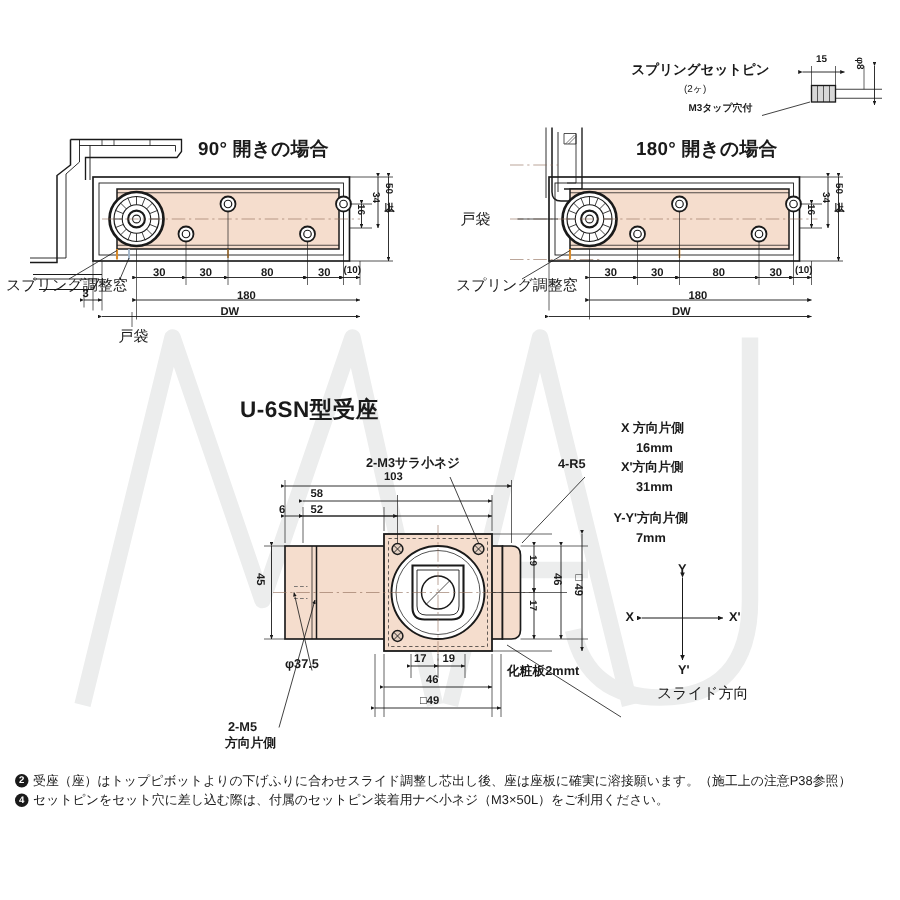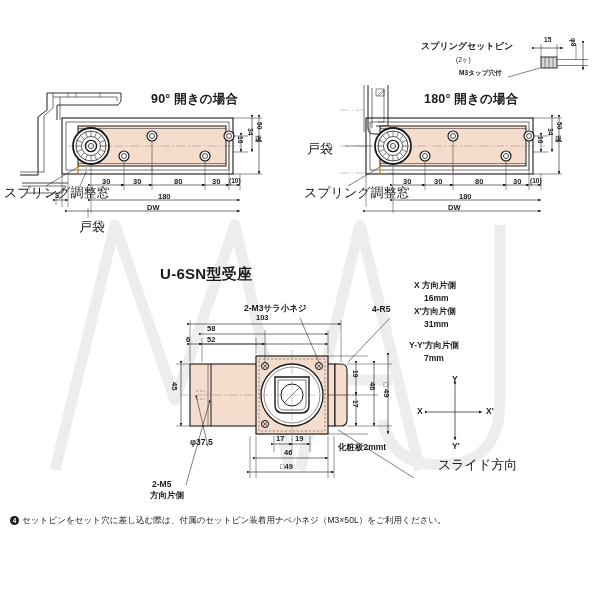--- a/index.html
+++ b/index.html
@@ -21,21 +21,21 @@
   }
 
   svg.draw{position:absolute;left:0;top:0;width:600px;height:600px;z-index:2;overflow:visible;}
 
   .txt{position:absolute;z-index:3;white-space:nowrap;line-height:1;}
 
   .title90{font-size:12.5px;font-weight:bold;letter-spacing:.2px;}
   .secTitle{font-size:15px;font-weight:bold;letter-spacing:.3px;text-align:center;}
   .dim{font-size:7.5px;font-weight:bold;}
   .dimS{font-size:6.6px;font-weight:bold;}
-  .jp{font-size:13px;}
+  .jp{font-size:10px;}
   .jpS{font-size:6.6px;}
   .lbl{font-size:8.5px;font-weight:bold;}
   .lblJ{font-size:9px;font-weight:bold;}
   .vert{writing-mode:vertical-rl;text-orientation:mixed;}
 
   .notes{position:absolute;left:10px;top:514px;z-index:3;width:586px;}
   .note{display:flex;align-items:flex-start;font-size:8.6px;line-height:1.52;margin:0;}
   .bullet{
     display:inline-block;width:9px;height:9px;border-radius:50%;
     background:#1a1a1a;color:#fff;font-size:6.4px;font-weight:bold;
@@ -394,21 +394,21 @@
         <path d="M414 478 L338 430" stroke-width="0.55"></path>
       </g>
 
       <g>
         <line x1="455" y1="385" x2="455" y2="440" stroke-width="0.7" marker-start="url(#ahs)" marker-end="url(#ahs)"></line>
         <line x1="428" y1="412" x2="482" y2="412" stroke-width="0.7" marker-start="url(#ahs)" marker-end="url(#ahs)"></line>
       </g>
     </g>
   </svg>
 
-  <div class="txt title90" style="left:151px;top:93px;">90° 開きの場合</div>
+  <div class="txt title90" style="left:132px;top:93px;">90° 開きの場合</div>
   <div class="txt jp" style="left:4px;top:186px;">スプリング調整窓</div>
   <div class="txt jp" style="left:79px;top:220px;">戸袋</div>
   <div class="txt dim" style="left:55px;top:192px;">3</div>
 
   <div class="txt dim" style="left:102px;top:178px;">30</div>
   <div class="txt dim" style="left:133px;top:178px;">30</div>
   <div class="txt dim" style="left:174px;top:178px;">80</div>
   <div class="txt dim" style="left:212px;top:178px;">30</div>
   <div class="txt dimS" style="left:229px;top:178px;">(10)</div>
   <div class="txt dim" style="left:158px;top:193px;">180</div>
@@ -473,18 +473,22 @@
   <div class="txt lbl" style="left:424px;top:354px;">7mm</div>
 
   <div class="txt lbl" style="left:452px;top:375px;">Y</div>
   <div class="txt lbl" style="left:452px;top:442px;">Y'</div>
   <div class="txt lbl" style="left:417px;top:407px;">X</div>
   <div class="txt lbl" style="left:486px;top:407px;">X'</div>
   <div class="txt jp" style="left:428px;top:458px;margin-left:10px;">スライド方向</div>
 
   <div class="notes">
     <p class="note">
+        <span class="bullet">2</span>
+        <span class="noteTxt">受座（座）はトップピボットよりの下げふりに合わせスライド調整し芯出し後、座は座板に確実に溶接願います。（施工上の注意P38参照）</span>
+      </p>
+    <p class="note">
         <span class="bullet">4</span>
         <span class="noteTxt">セットピンをセット穴に差し込む際は、付属のセットピン装着用ナベ小ネジ（M3×50L）をご利用ください。</span>
       </p>
   </div>
 
 </div>
 
 </body></html>

